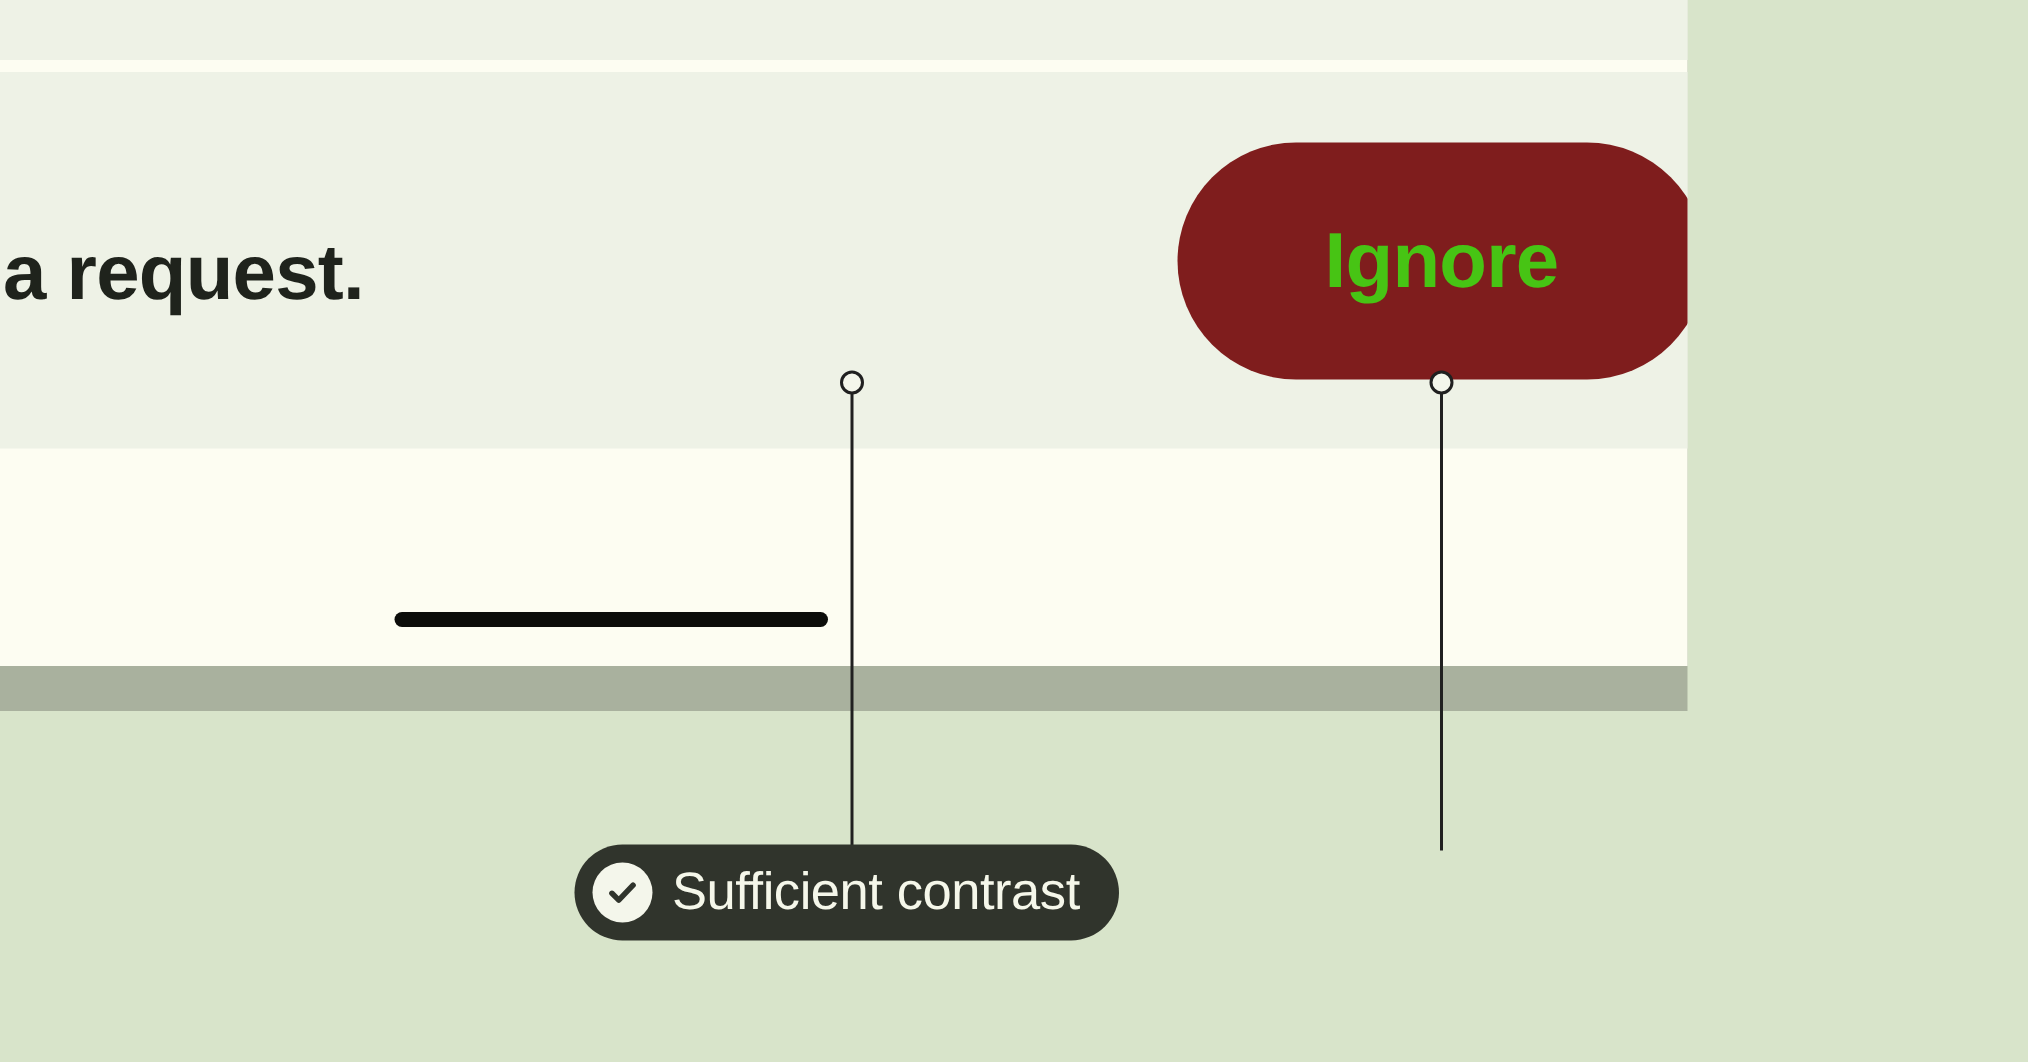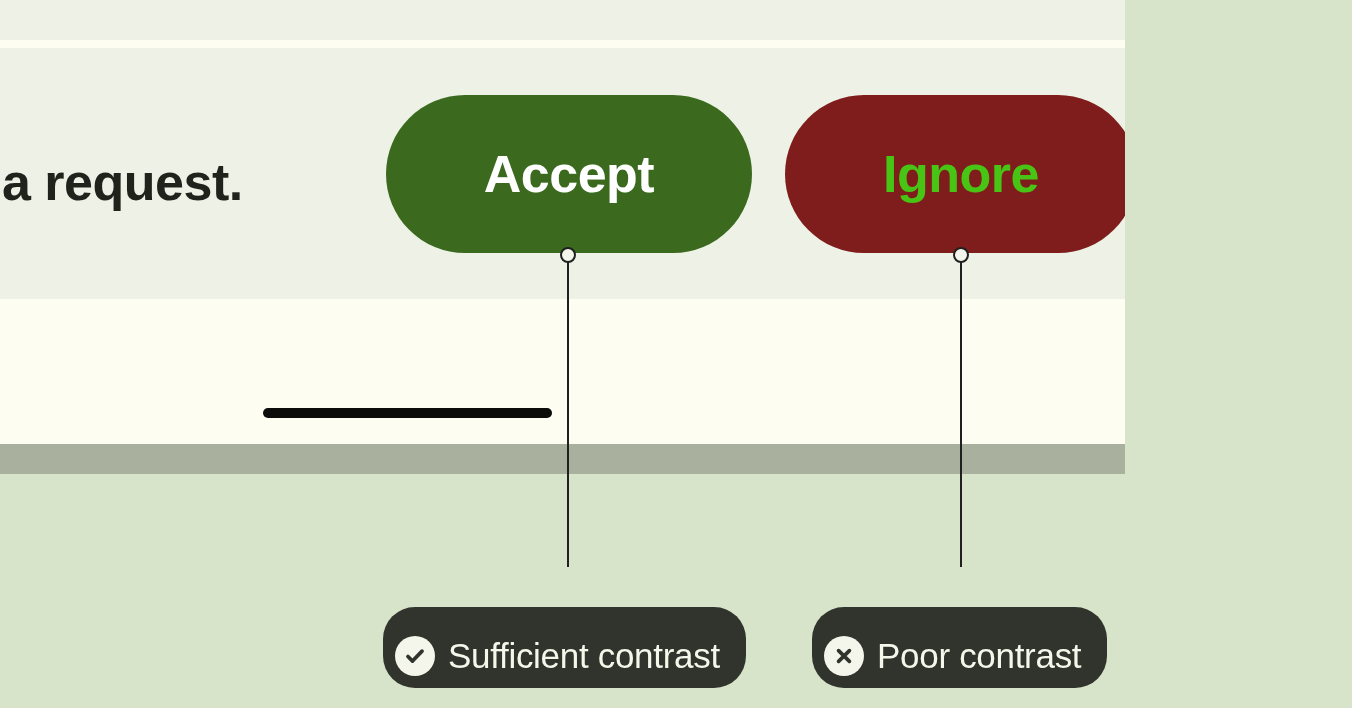--- a/index.html
+++ b/index.html
@@ -98,27 +98,26 @@
 
   .annotation {
     position: absolute;
     top: 563px;
     height: 64px;
     border-radius: 32px;
     background: #30342c;
     display: flex;
     align-items: center;
     gap: 13px;
-    padding: 17px 26px 0 12px;
+    padding: 0 26px 0 12px;
     color: #f5f7ea;
     font-size: 35px;
     font-weight: 500;
     letter-spacing: -0.3px;
     white-space: nowrap;
-    margin-top: 44px;
   }
   .ann-sufficient { left: 383px; }
   .ann-poor { left: 812px; }
 
   .ann-icon {
     flex: 0 0 auto;
     width: 40px; height: 40px;
     border-radius: 50%;
     background: #f4f6eb;
     display: flex;
@@ -133,42 +132,33 @@
 <div class="stage">
 
   <div class="card-edge"></div>
   <div class="card"></div>
 
   <div class="panel panel-top"></div>
   <div class="panel panel-main"></div>
 
   <div class="message">a request.</div>
 
-  <button class="pill-btn btn-accept">Accept</button>
 
   <button class="pill-btn btn-ignore">Ignore</button>
 
   <div class="home-bar"></div>
 
   <div class="leader-line line-accept"></div>
   <div class="leader-line line-ignore"></div>
   <div class="leader-dot dot-accept"></div>
   <div class="leader-dot dot-ignore"></div>
 
   <div class="annotation ann-sufficient">
     <span class="ann-icon">
       <svg width="26" height="26" viewBox="0 0 24 24" fill="none">
         <path d="M5.5 12.5l4.2 4.2L18.5 7.5" stroke="#30342c" stroke-width="3.4" stroke-linecap="round" stroke-linejoin="round"></path>
       </svg>
     </span>
     <span>Sufficient contrast</span>
   </div>
 
-  <div class="annotation ann-poor">
-    <span class="ann-icon">
-      <svg width="26" height="26" viewBox="0 0 24 24" fill="none">
-        <path d="M7 7l10 10M17 7L7 17" stroke="#30342c" stroke-width="3.4" stroke-linecap="round" stroke-linejoin="round"></path>
-      </svg>
-    </span>
-    <span>Poor contrast</span>
-  </div>
 
 </div>
 
 </body></html>

